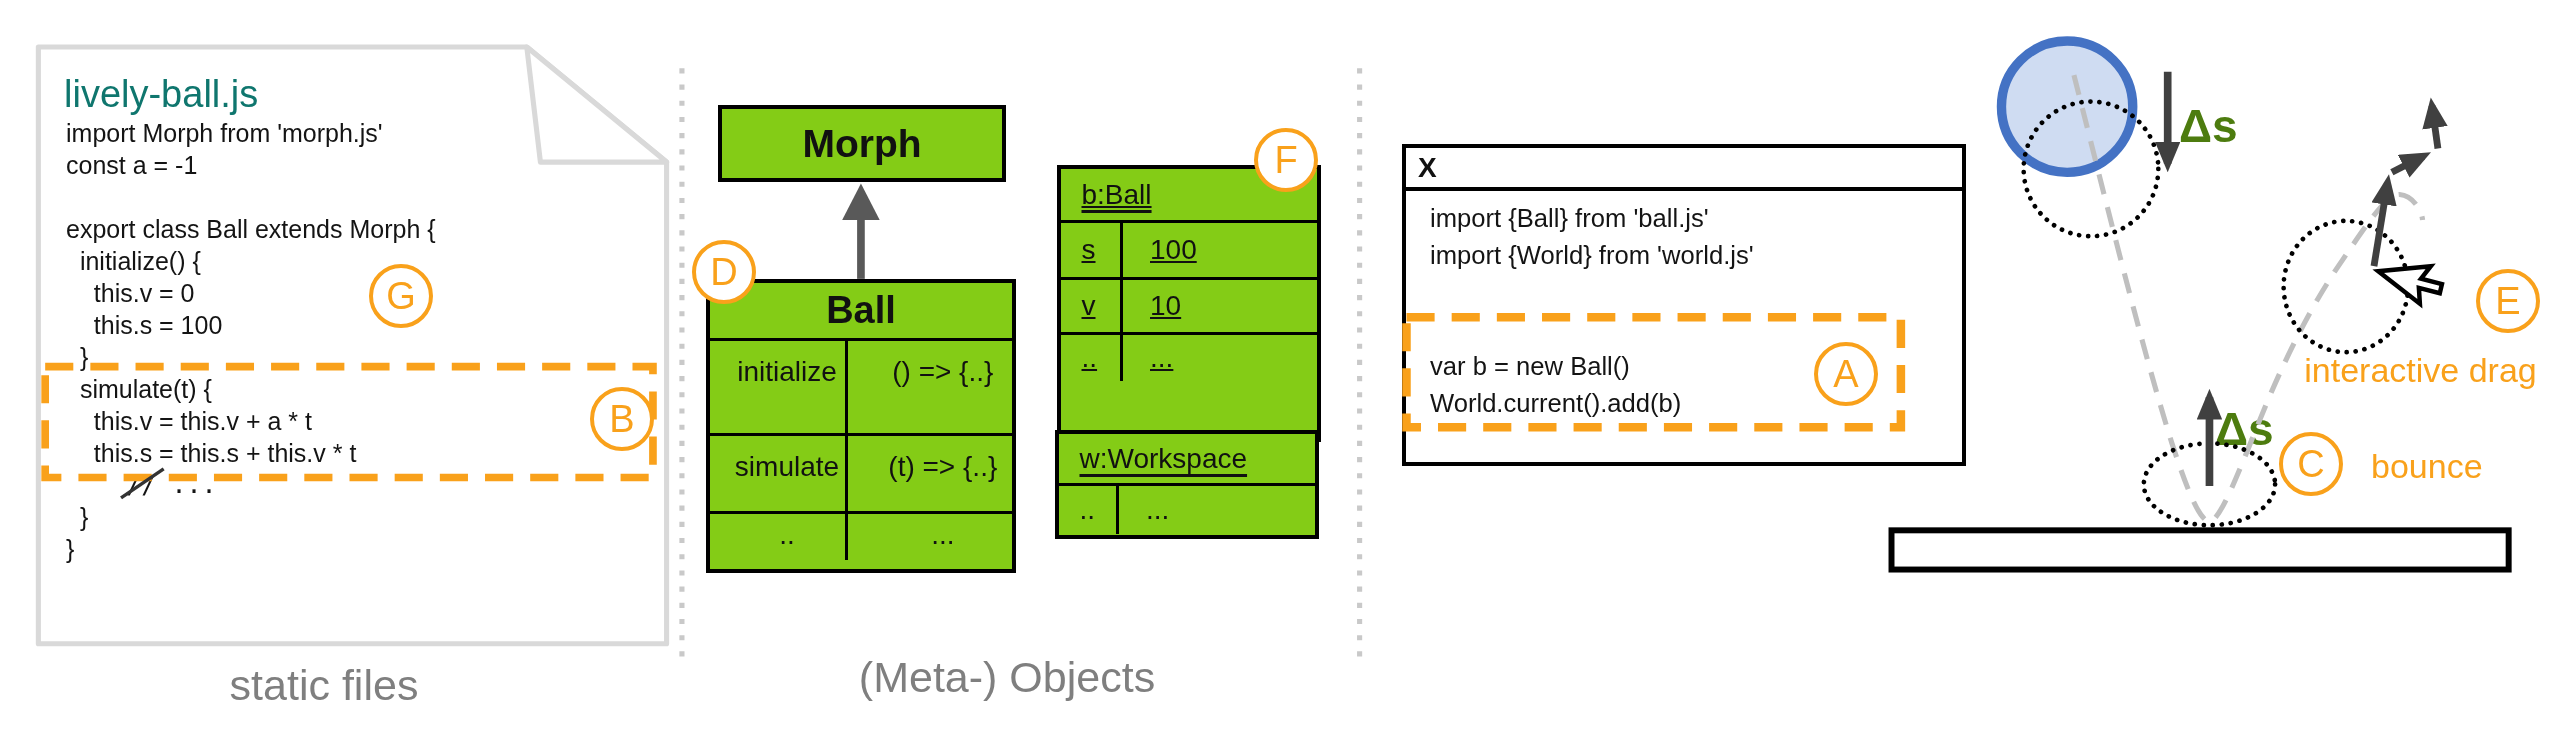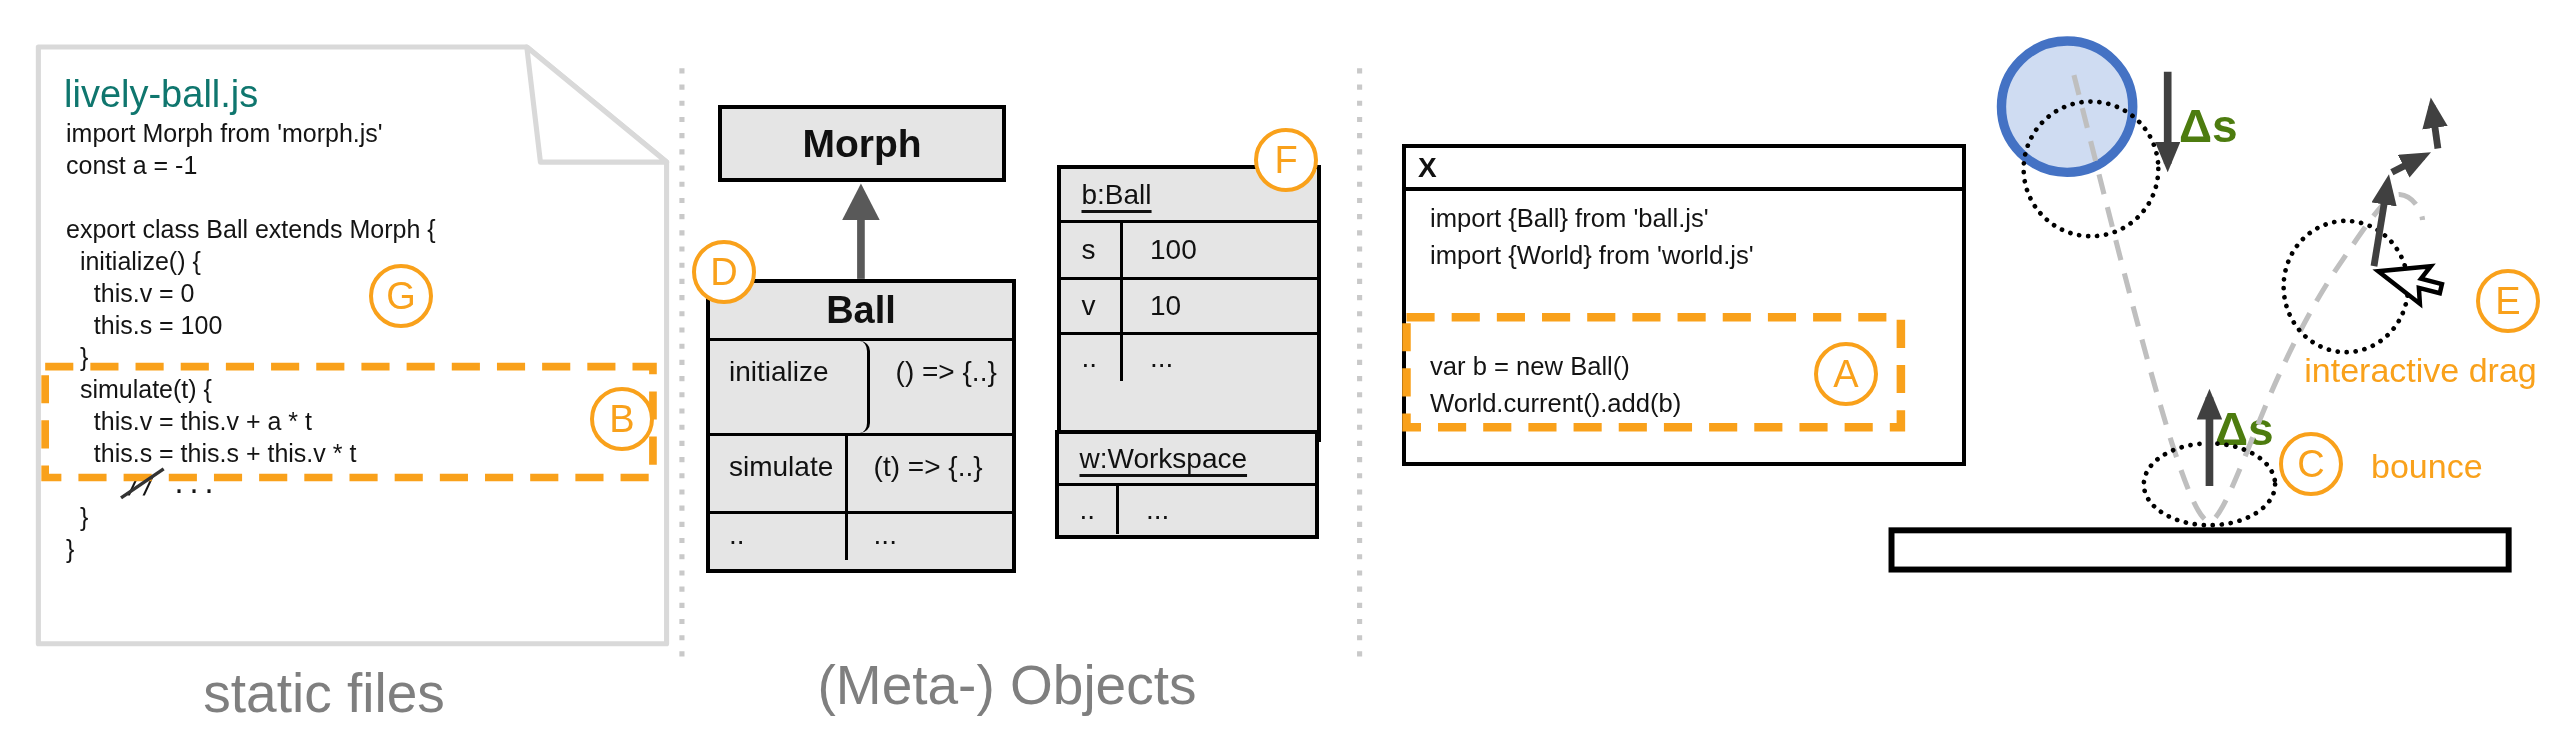--- a/index.html
+++ b/index.html
@@ -6,23 +6,23 @@
   .canvas{position:relative;width:2576px;height:741px;background:#fff;overflow:hidden;
           font-family:"Liberation Sans",sans-serif;color:#111;}
   svg.layer{position:absolute;left:0;top:0;pointer-events:none;}
   #bg{z-index:0;} #fg{z-index:20;}
   .content{position:absolute;left:0;top:0;width:100%;height:100%;z-index:10;}
   .abs{position:absolute;}
   pre.code{margin:0;font-family:Liberation Sans, sans-serif;white-space:pre;color:#141414;}
   .file-title{font-size:38px;color:#0f766e;letter-spacing:0px;}
   .file-code{font-size:25px;line-height:32px;}
   .code-line{font-family:"DejaVu Sans Mono","Liberation Mono",monospace;font-size:25px;line-height:32px;white-space:pre;color:#141414;}
-  .panel-label{font-size:55px;color:#7F7F7F;text-align:center;}
+  .panel-label{font-size:43px;color:#7F7F7F;text-align:center;}
   
-  .box{position:absolute;background:#e5e5e5;border:4.3px solid #000;box-sizing:border-box;}
+  .box{position:absolute;background:#84cc16;border:4.3px solid #000;box-sizing:border-box;text-align:center;}
   .morph-box{display:flex;align-items:center;justify-content:center;font-weight:bold;font-size:39px;}
   .uml-head{display:flex;align-items:center;justify-content:center;font-weight:bold;font-size:38px;box-sizing:border-box;}
   .uml-row{display:flex;border-top:3.4px solid #000;box-sizing:border-box;}
   .uml-cell-l{box-sizing:border-box;border-right:3.4px solid #000;font-size:28px;}
   .uml-cell-r{box-sizing:border-box;font-size:28px;flex:1;}
   .pad-top{padding-top:15.3px;padding-left:19px;}
   .obj-head{font-size:28px;box-sizing:border-box;display:flex;align-items:center;padding-left:20.5px;}
   .obj-head span{text-decoration:underline;text-underline-offset:6px;text-decoration-thickness:2.6px;}
   .obj-cell{display:flex;align-items:center;font-size:28px;box-sizing:border-box;}
   
@@ -74,34 +74,34 @@
     </div>
     <div class="abs panel-label" style="left:111px;top:661px;width:426px;">static files</div>
 
     <div class="box morph-box" style="left:718px;top:105px;width:288px;height:77px;">
       <span>Morph</span>
     </div>
 
     <div class="box" style="left:706px;top:279px;width:310px;height:294px;">
       <div class="uml-head" style="height:55px;">Ball</div>
       <div class="uml-row" style="height:95px;">
-        <div class="uml-cell-l pad-top" style="width:160px;border-radius:10px;">initialize</div>
+        <div class="uml-cell-l pad-top" style="width:138px;">initialize</div>
         <div class="uml-cell-r pad-top" style="padding-left:25.6px;">() =&gt; {..}</div>
       </div>
       <div class="uml-row" style="height:78px;">
         <div class="uml-cell-l pad-top" style="width:138px;">simulate</div>
         <div class="uml-cell-r pad-top" style="padding-left:25.6px;">(t) =&gt; {..}</div>
       </div>
       <div class="uml-row" style="height:49px;">
         <div class="uml-cell-l" style="width:138px;padding:5.1px 0 0 19px;">..</div>
         <div class="uml-cell-r" style="padding:5.1px 0 0 25.6px;">...</div>
       </div>
     </div>
 
-    <div class="box" style="left:1057px;top:165px;width:264px;height:277px;">
+    <div class="box" style="left:1057px;top:165px;width:264px;height:277px;text-decoration:underline;">
       <div class="obj-head" style="height:51px;">
           <span>b:Ball</span>
         </div>
       <div class="uml-row" style="height:57px;">
         <div class="uml-cell-l obj-cell" style="width:62px;padding-left:20.5px;">s</div>
         <div class="uml-cell-r obj-cell" style="padding-left:27px;">100</div>
       </div>
       <div class="uml-row" style="height:55px;">
         <div class="uml-cell-l obj-cell" style="width:62px;padding-left:20.5px;">v</div>
         <div class="uml-cell-r obj-cell" style="padding-left:27px;">10</div>

